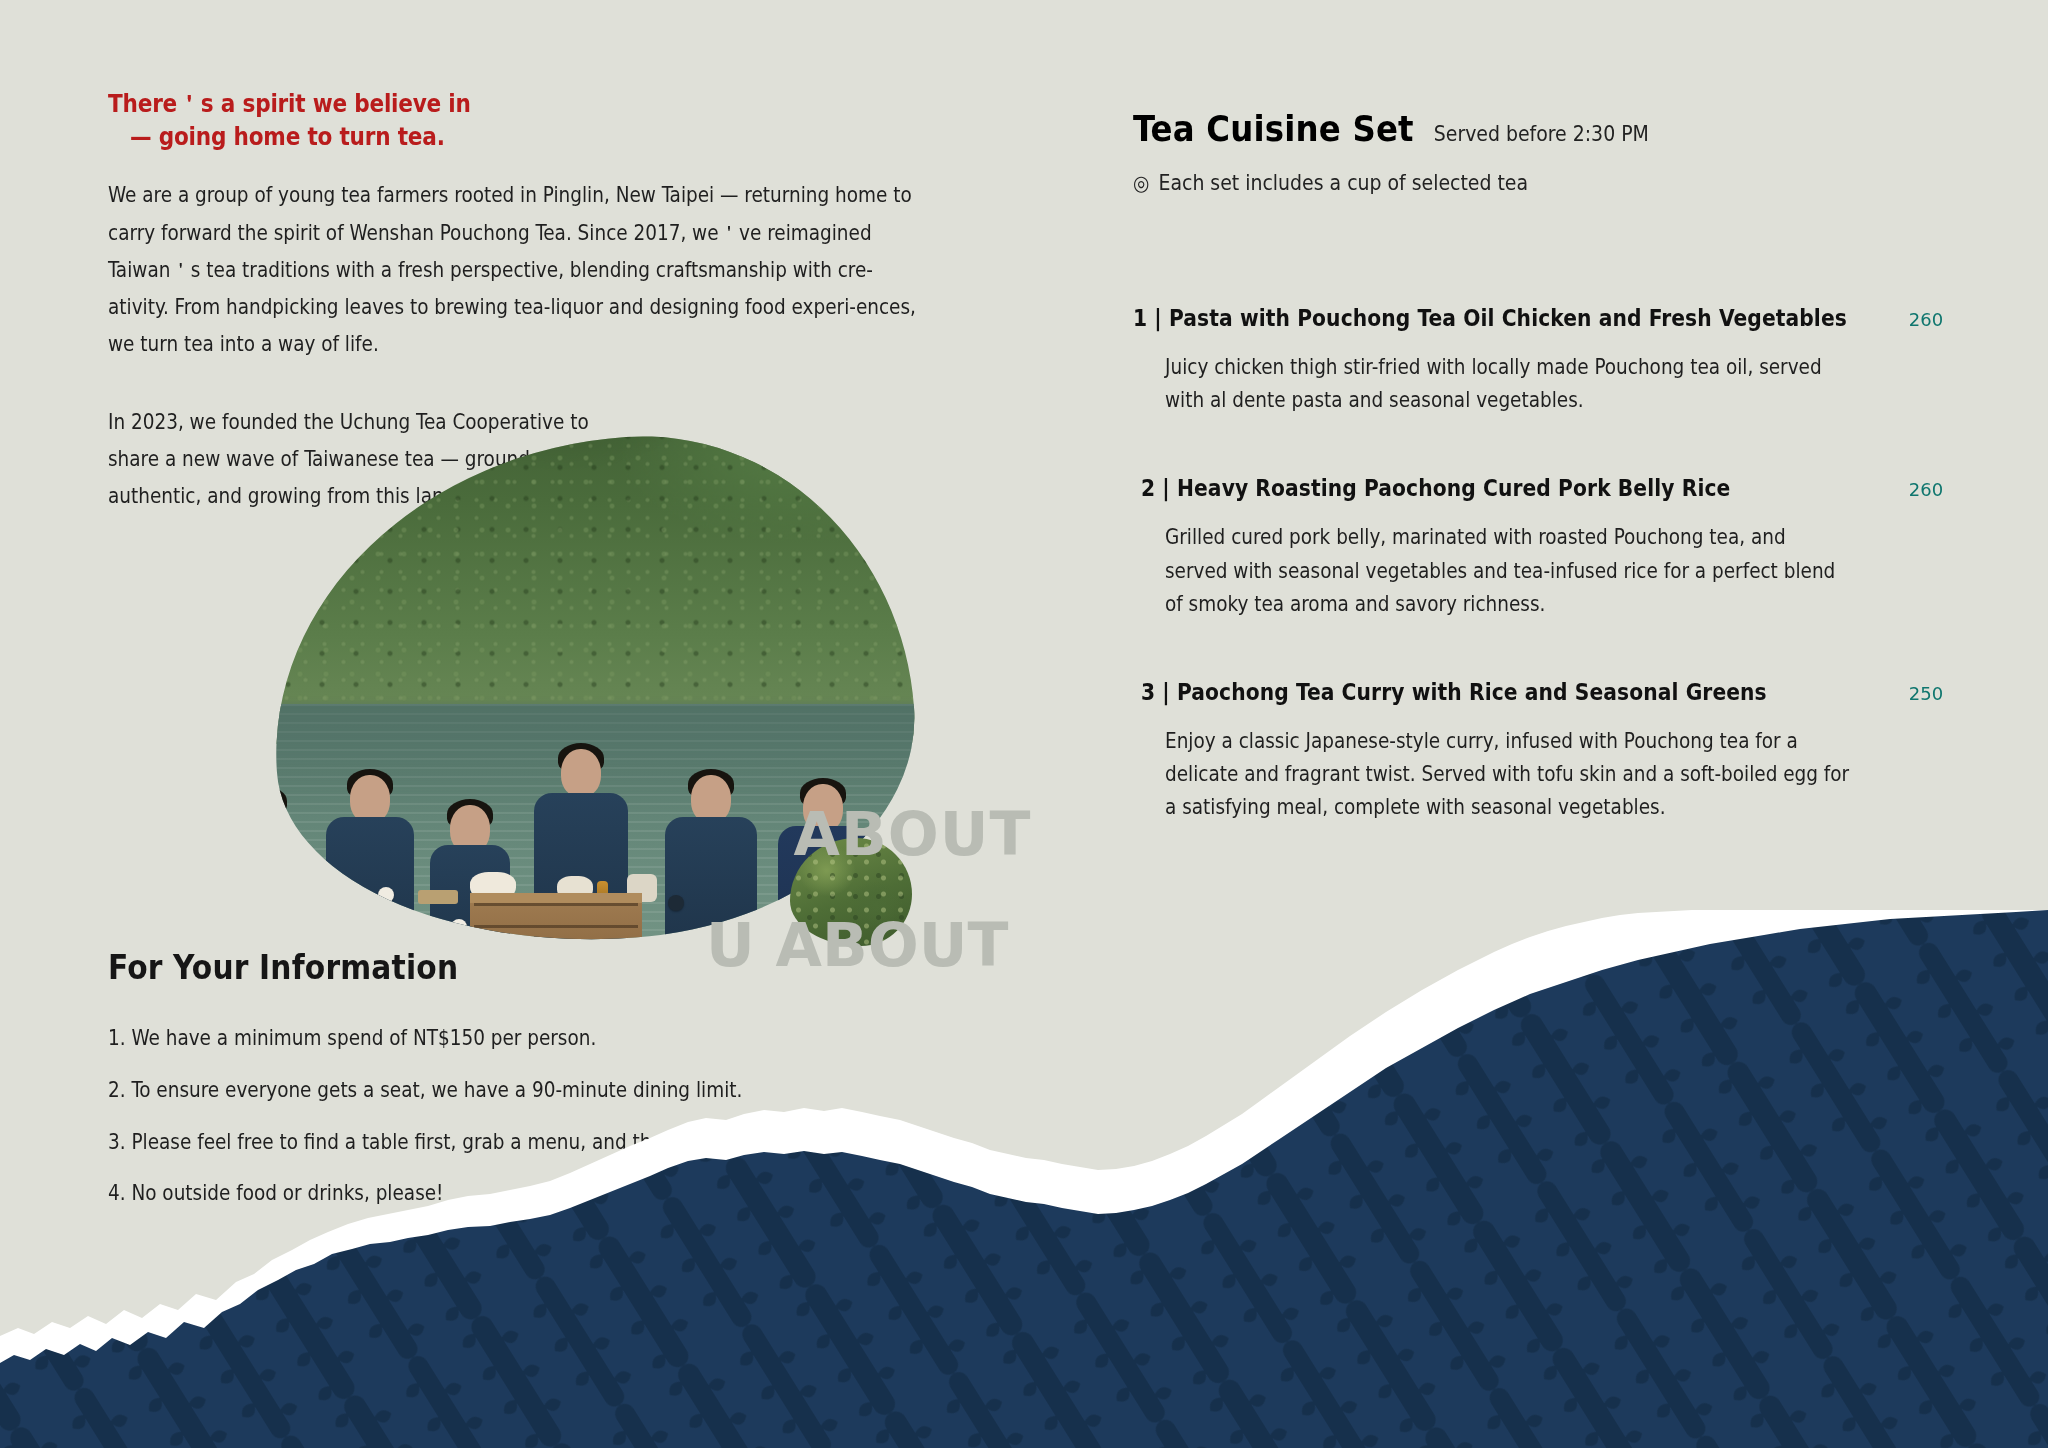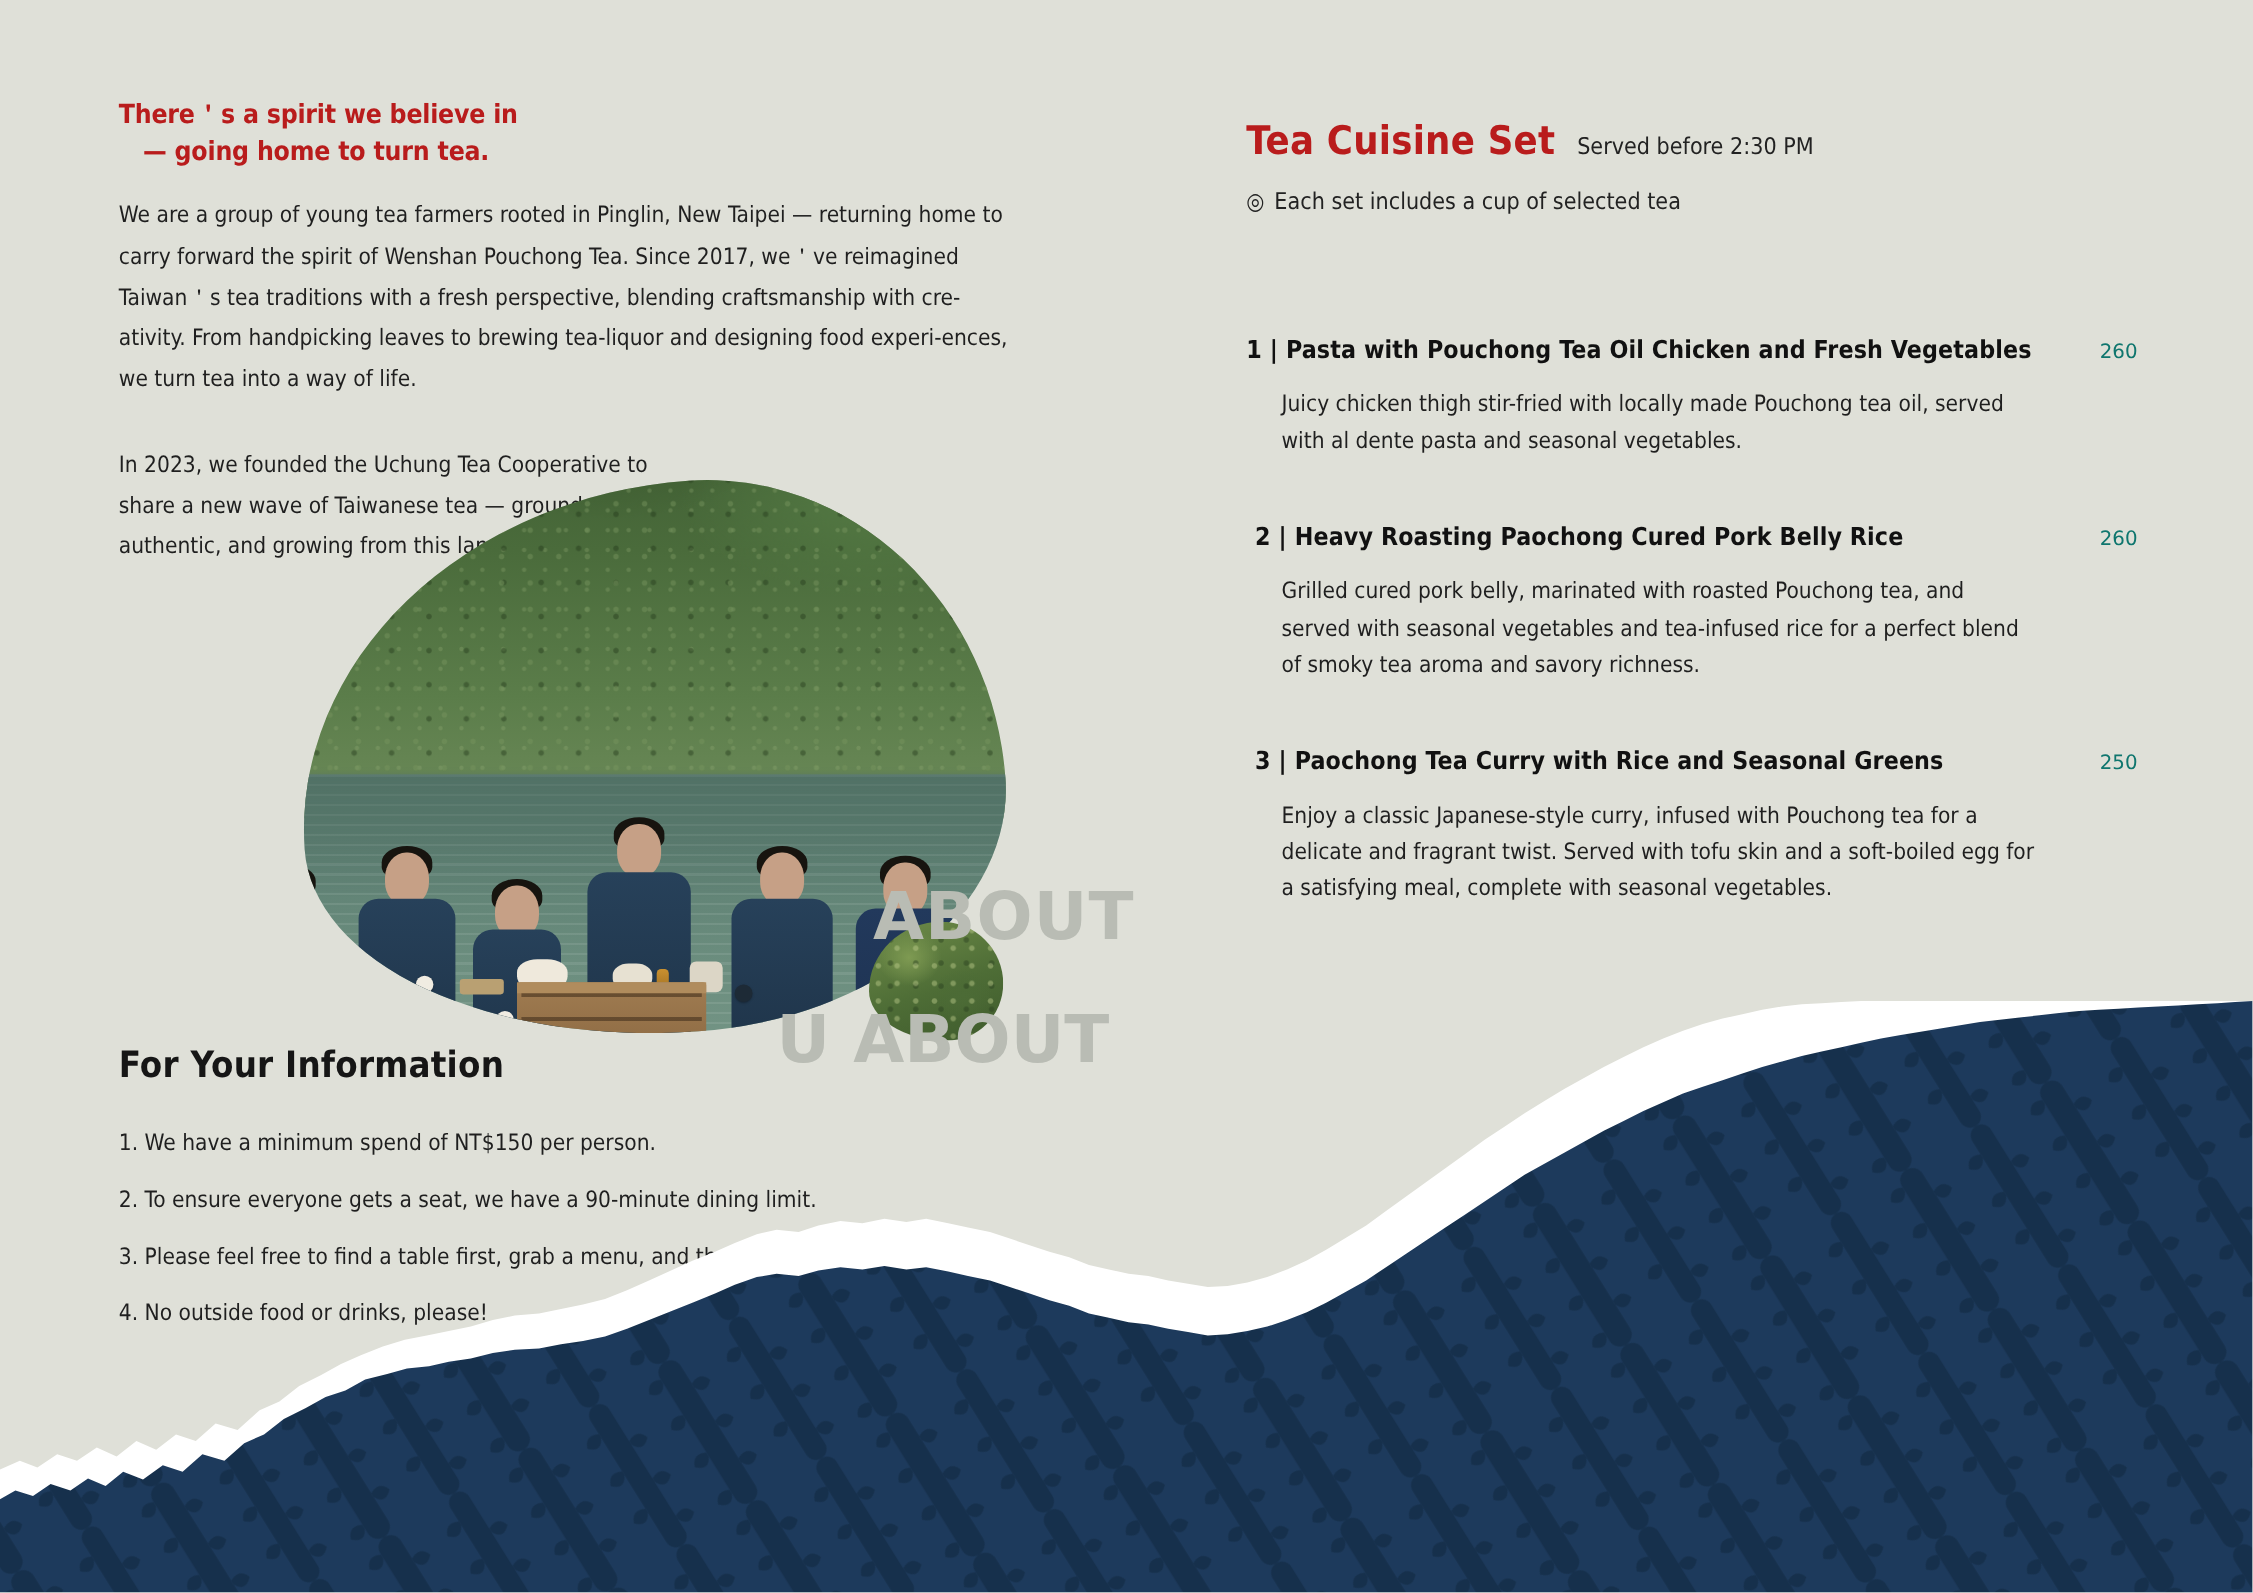--- a/index.html
+++ b/index.html
@@ -195,21 +195,21 @@
   .fyi-item.indent{ padding-left:28px; }
 
   
   .right-col{ position:absolute; left:1133px; top:108px; width:828px; }
   .rc-head{ display:flex; align-items:baseline; gap:20px; }
   .rc-title{
     font-family:"DejaVu Sans Condensed","Liberation Sans Narrow","Liberation Sans", sans-serif;
     font-weight:700;
     font-size:36px;
     letter-spacing:0.2px;
-    color:#b91c1c;
+    color:#000000;
   }
   .rc-sub{
     font-family:"DejaVu Sans Condensed","Liberation Sans Narrow","Liberation Sans", sans-serif;
     font-size:21px;
     color:#222;
   }
   .rc-note{
     margin-top:22px;
     font-family:"DejaVu Sans Condensed","Liberation Sans Narrow","Liberation Sans", sans-serif;
     font-size:21px;

